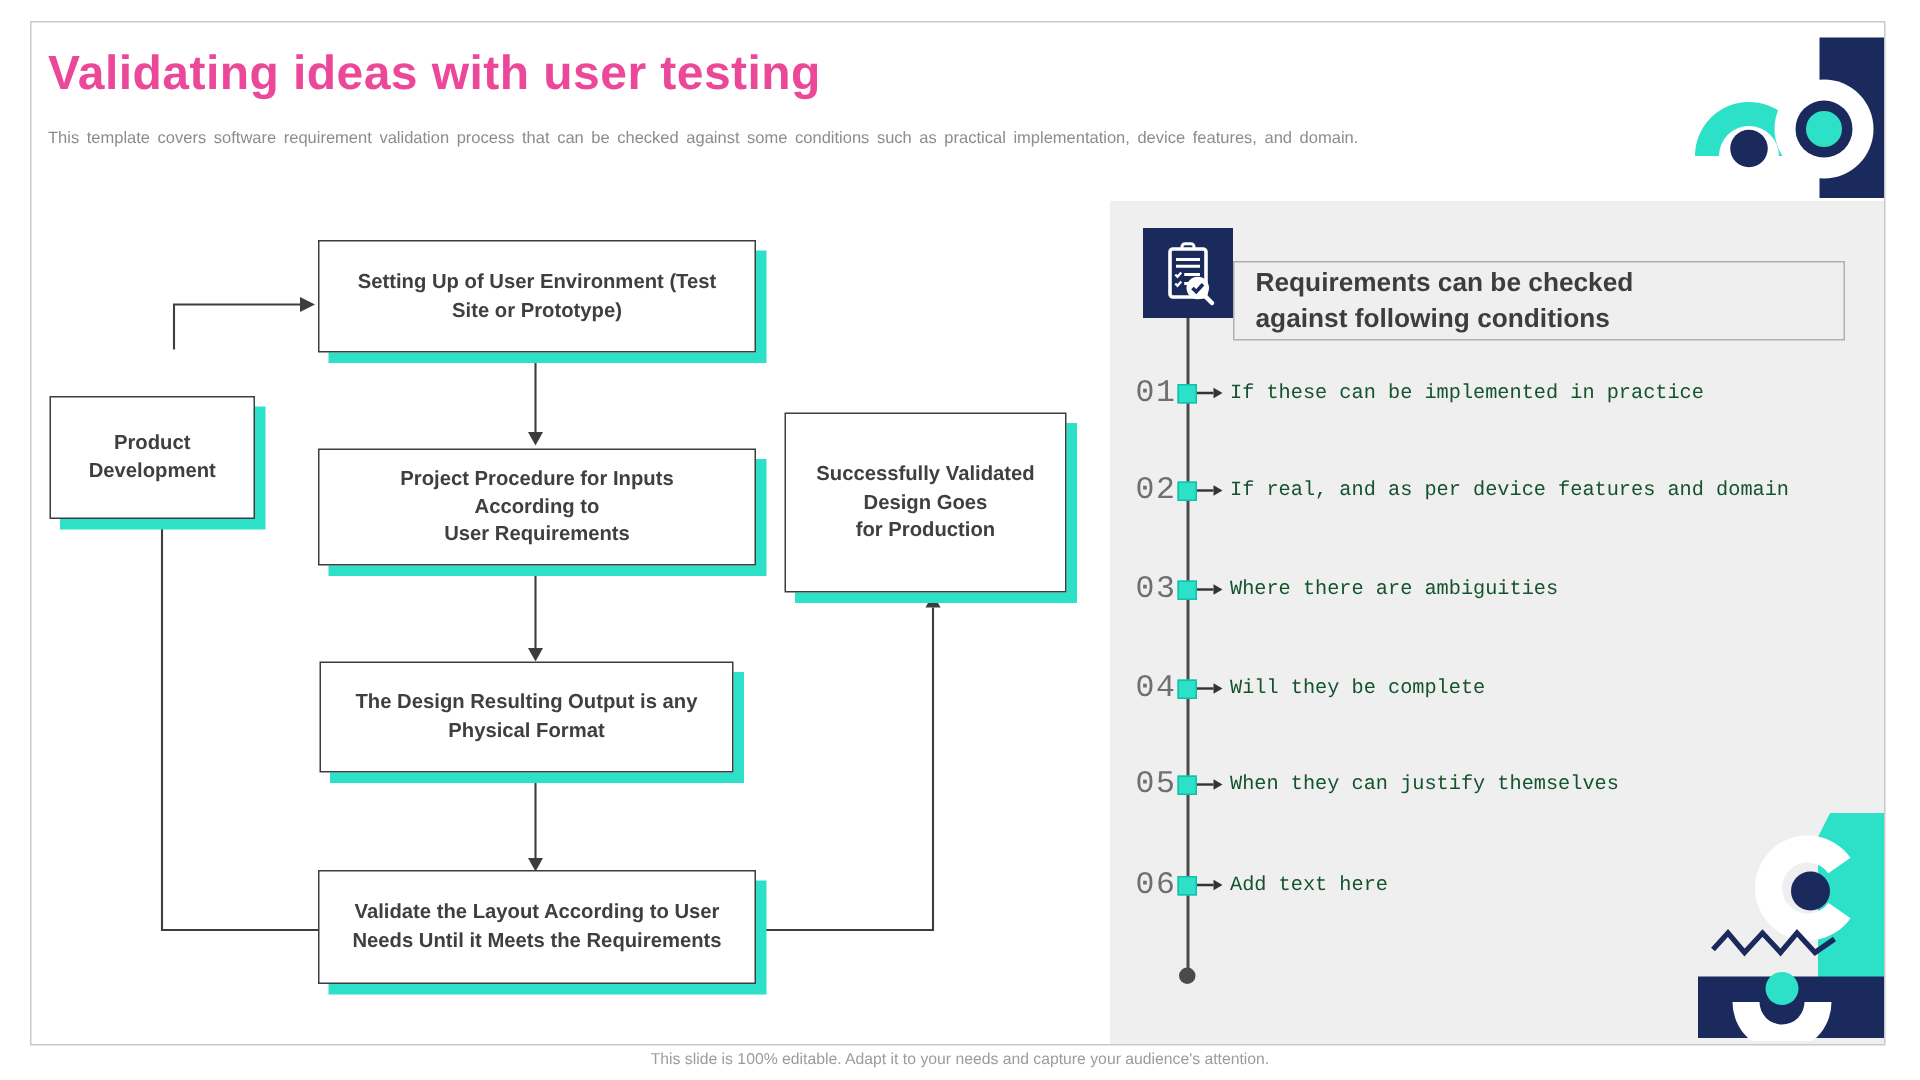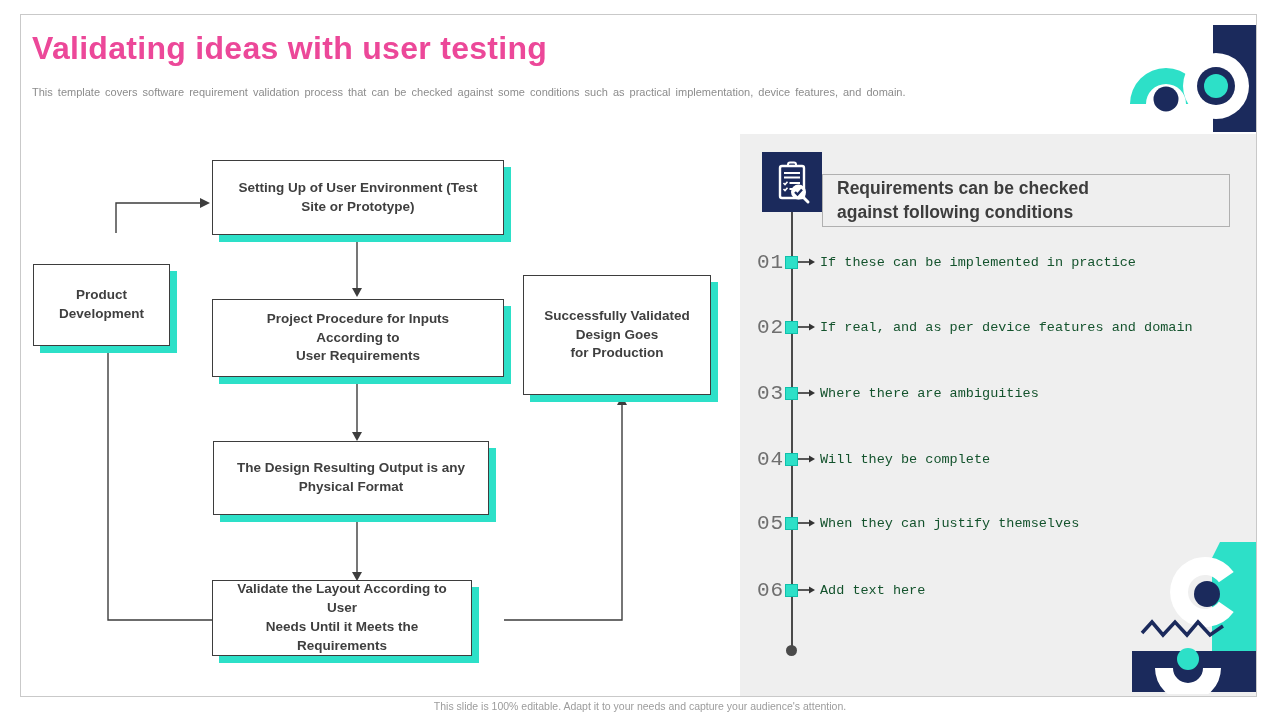--- a/index.html
+++ b/index.html
@@ -16,21 +16,21 @@
   
   .flow-box { position:absolute; background:#ffffff; border:1.4px solid #3d3d3d;
               box-shadow:7px 7px 0 #2DE0C8; display:flex; align-items:center; justify-content:center;
               text-align:center; font-weight:bold; color:#3f3f3f; font-size:13.5px; line-height:1.4;
               white-space:pre-line; padding:4px 8px; }
   .box-setting   { left:212px; top:160px; width:292px; height:75px; }
   .box-product   { left:33px;  top:233px; width:137px; height:82px;margin-top:31px; }
   .box-procedure { left:212px; top:299px; width:292px; height:78px; }
   .box-validated { left:523px; top:275px; width:188px; height:120px; }
   .box-design    { left:213px; top:441px; width:276px; height:74px; }
-  .box-validate  { left:212px; top:580px; width:260px; height:76px; }
+  .box-validate  { left:212px; top:580px; width:292px; height:76px; }
   .connectors { position:absolute; left:0; top:0; width:1280px; height:720px; pointer-events:none; }
 
   
   .panel { position:absolute; left:740px; top:134px; width:516px; height:562px; background:#efefef; }
   .panel-icon { position:absolute; left:762px; top:152px; width:60px; height:60px; }
   .panel-head { position:absolute; left:822px; top:174px; width:408px; height:53px;
                 border:1px solid #b0b0b0; display:flex; align-items:center; padding-left:14px;
                 font-size:17.5px; font-weight:bold; color:#3d3d3d; line-height:1.32; white-space:pre-line; }
   .timeline-line { position:absolute; left:791px; top:212px; width:2px; height:438px; background:#4a4a4a; }
   .timeline-dot  { position:absolute; left:786px; top:645px; width:11px; height:11px; border-radius:50%; background:#4a4a4a; }

